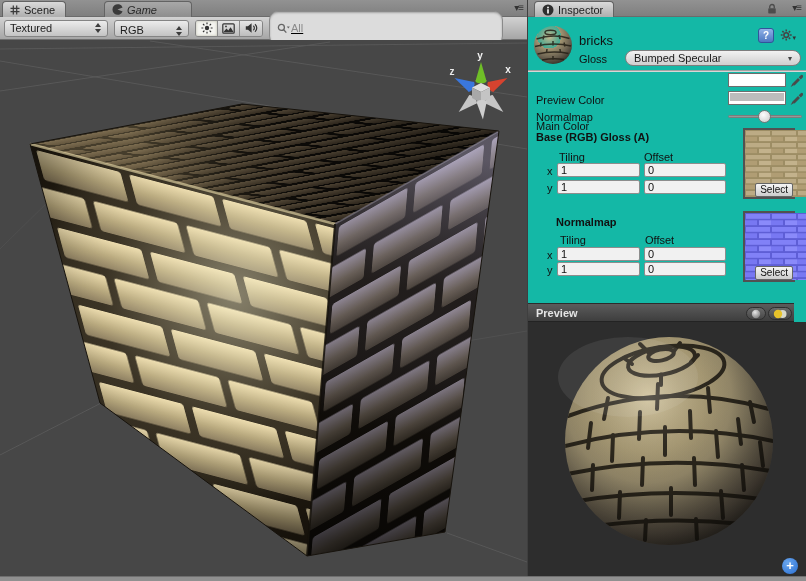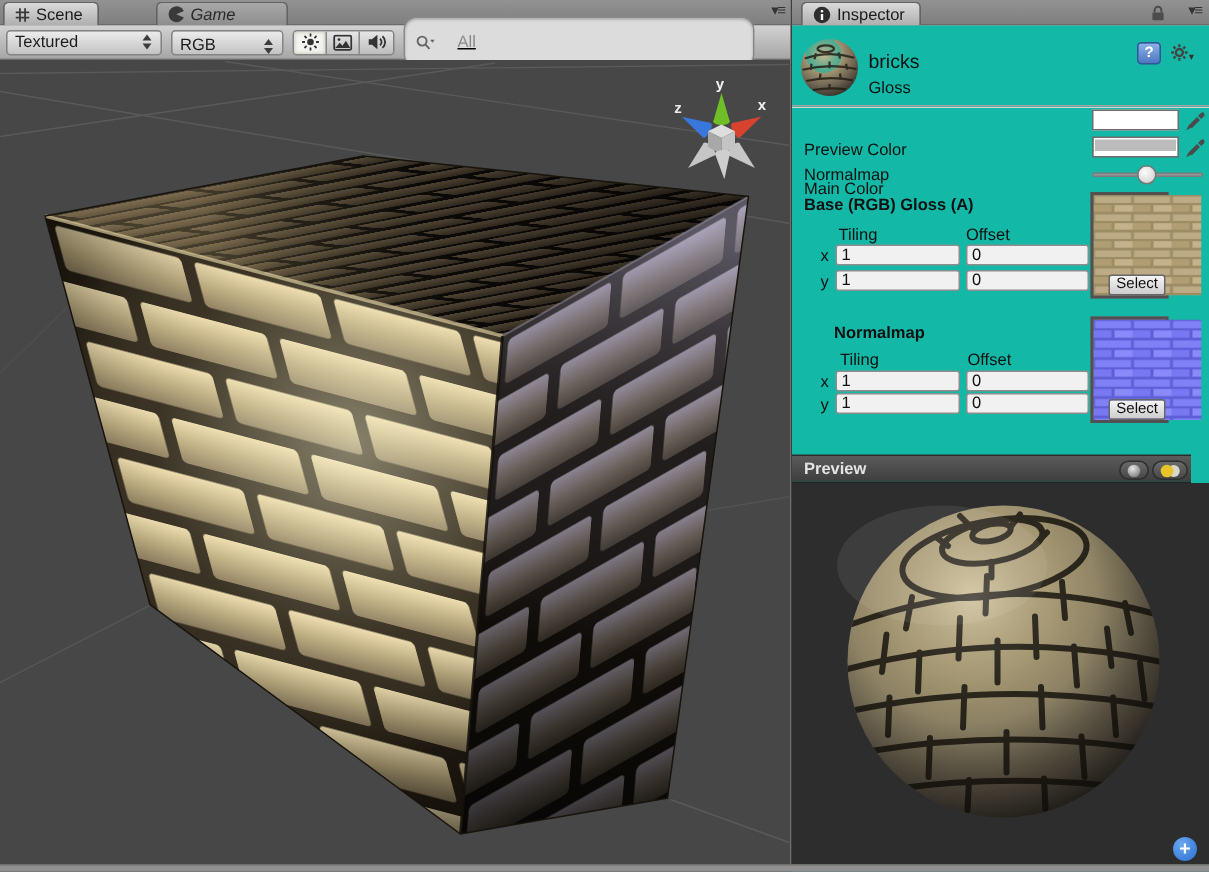--- a/index.html
+++ b/index.html
@@ -18,42 +18,42 @@
   #toolbar{position:absolute;top:17px;left:0;width:527px;height:23px;background:linear-gradient(#d2d2d2,#a6a6a6);border-bottom:1px solid #6f6f6f;display:flex;align-items:center;padding:0 4px;gap:6px;}
   .dd{height:17px;background:linear-gradient(#ececec,#c3c3c3);border:1px solid #848484;border-radius:3px;display:flex;align-items:center;justify-content:space-between;font-size:11px;color:#1d1d1d;padding:0 5px;}
   .updown{display:inline-block;width:7px;}
   .updown i{display:block;width:0;height:0;border-left:3.5px solid transparent;border-right:3.5px solid transparent;}
   .updown i.u{border-bottom:4px solid #3c3c3c;margin-bottom:2px;}
   .updown i.d{border-top:4px solid #3c3c3c;}
   .tglg{display:flex;height:17px;border:1px solid #848484;border-radius:3px;overflow:hidden;}
   .tgl{width:22px;display:flex;align-items:center;justify-content:center;background:linear-gradient(#e6e6e6,#bdbdbd);border-right:1px solid #8a8a8a;}
   .tgl:last-child{border-right:none;}
   .tgl.on{background:#f4f4f0;box-shadow:inset 0 0 3px #bba;}
-  .search{height:16px;flex:1;max-width:234px;background:#dcdcdc;border:1px solid #8a8a8a;border-radius:9px;display:flex;align-items:center;padding:16px 7px;gap:15px;box-shadow:inset 0 1px 2px rgba(0,0,0,.25);text-decoration:underline;}
+  .search{height:16px;flex:1;max-width:234px;background:#dcdcdc;border:1px solid #8a8a8a;border-radius:9px;display:flex;align-items:center;padding:16px 7px;gap:1px;box-shadow:inset 0 1px 2px rgba(0,0,0,.25);text-decoration:underline;}
   .ghost{font-size:11px;color:#8a8a8a;}
   
   #viewport{position:absolute;top:40px;left:0;width:527px;height:536px;background:#474747;overflow:hidden;}
   
   .ilbl{position:absolute;font-size:11px;color:#111;}
   .ibold{font-weight:bold;}
   #insbody{position:absolute;top:17px;left:0;right:0;bottom:0;background:#14b8a6;}
   .mthumb{position:absolute;left:5px;top:8px;width:40px;height:40px;border-radius:3px;}
   .mtitle{position:absolute;left:51px;top:16px;font-size:13px;color:#111;}
   .hico{position:absolute;top:11px;width:16px;height:15px;}
   .help{left:230px;background:linear-gradient(#8fb1e8,#4c77c0);border:1px solid #33539a;border-radius:3px;color:#fff;font-size:10px;font-weight:bold;text-align:center;line-height:14px;}
   .gear{left:252px;display:flex;align-items:flex-start;}
   .gcaret{font-size:7px;color:#333;margin-top:6px;}
   .shdd{position:absolute;left:97px;top:33px;width:176px;height:16px;background:linear-gradient(#f2f2f2,#cfcfcf);border:1px solid #7d7d7d;border-radius:8px;font-size:11px;color:#1a1a1a;display:flex;align-items:center;justify-content:space-between;padding:0 8px;}
   .caret{font-size:8px;color:#444;}
   .sep{position:absolute;left:0;right:0;top:53px;border-top:1px solid #a2a2a2;box-shadow:0 1px 0 #d6d6d6;}
   .swatch{position:absolute;left:200px;width:58px;height:14px;border:1px solid #6d6d6d;box-shadow:inset 0 0 0 1px #fdfdfd;}
   .drop{position:absolute;left:262px;width:13px;height:15px;}
   .track{position:absolute;left:200px;width:74px;height:3px;background:#989898;border-radius:2px;border:1px solid #7c7c7c;}
   .knob{position:absolute;width:13px;height:13px;border-radius:50%;background:radial-gradient(circle at 40% 35%,#fdfdfd,#c9c9c9);border:1px solid #777;}
-  .texthumb{position:absolute;left:199px;width:52px;border:2px solid #515151;background:#777;text-decoration:underline;}
+  .texthumb{position:absolute;left:215px;width:52px;border:2px solid #515151;background:#777;text-decoration:underline;}
   .selectbtn{position:absolute;right:0;bottom:0;font-size:10px;color:#111;background:linear-gradient(#f5f5f5,#cdcdcd);border:1px solid #666;border-radius:2px;padding:0 4px;line-height:12px;}
   input.field{position:absolute;height:14px;font-size:11px;color:#111;background:#f1f1f1;border:1px solid #8d8d8d;border-radius:2px;padding:0 3px;}
   
   #pvhead{position:absolute;left:0;right:12px;top:303px;height:19px;background:linear-gradient(#5b5b5b,#3e3e3e);border-top:1px solid #2c2c2c;border-bottom:1px solid #232323;display:flex;align-items:center;padding:0 8px;}
   #pvhead span{font-size:11px;font-weight:bold;color:#e4e4e4;}
   .pvbtn{position:absolute;top:3px;height:13px;border-radius:7px;background:linear-gradient(#6a6a6a,#474747);border:1px solid #2e2e2e;display:flex;align-items:center;justify-content:center;gap:1px;}
   #pvbody{position:absolute;left:0;right:0;top:322px;bottom:5px;background:#2d2d2d;}
   .addbtn{position:absolute;right:8px;bottom:2px;width:16px;height:16px;border-radius:50%;background:radial-gradient(circle at 35% 30%,#6aa7ef,#2a6fd2);color:#fff;font-size:13px;line-height:15px;text-align:center;font-weight:bold;}
   #bottomstrip{position:absolute;left:0;right:0;top:576px;height:5px;background:#909090;border-top:1px solid #6f6f6f;}
 </style>
@@ -273,20 +273,24 @@
       <div class="mtitle">bricks</div>
       <div class="hico help">?</div>
       <div class="hico gear">
         <svg width="14" height="14" viewBox="0 0 16 16">
             <circle cx="8" cy="8" r="3" fill="none" stroke="#444" stroke-width="2"></circle>
             <path d="M8,1 V3.4 M8,12.6 V15 M1,8 H3.4 M12.6,8 H15 M3,3 L4.7,4.7 M11.3,11.3 L13,13 M13,3 L11.3,4.7 M4.7,11.3 L3,13" stroke="#444" stroke-width="2"></path>
           </svg>
         <span class="gcaret">▾</span>
       </div>
       <div class="ilbl" style="left:51px;top:36px;">Gloss</div>
+      <div class="shdd">
+        <span>Bumped Specular</span>
+        <span class="caret">▾</span>
+      </div>
       <div class="sep"></div>
 
       <div class="ilbl" style="left:8px;top:59px;margin-top:44px;">Main Color</div>
       <div class="swatch" style="top:56px;background:#ffffff;"></div>
       <svg class="drop" style="top:55px;" viewBox="0 0 13 15">
           <path d="M2.5,11.5 l5.5,-5.5 l2,2 l-5.5,5.5 z M8.7,5.3 l2.1,-2.1 a1.5,1.5 0 0 1 2.1,2.1 l-2.1,2.1 z M2.5,11.5 l-1.8,3.4 3.4,-1.8 z" fill="#4a4a4a"></path>
         </svg>
 
       <div class="ilbl" style="left:8px;top:77px;">Preview Color</div>
       <div class="swatch" style="top:74px;background:linear-gradient(to bottom,#bcbcbc 0 72%,#ffffff 72%);"></div>

